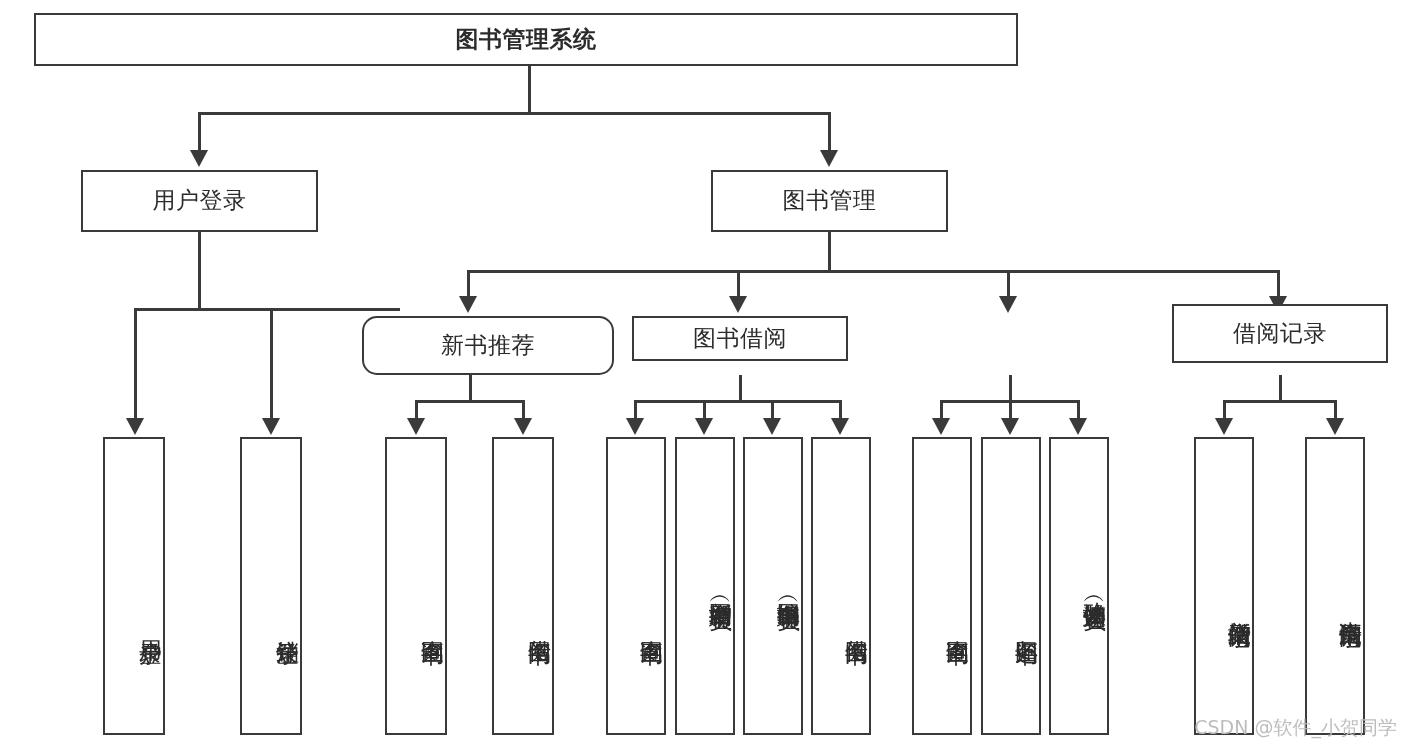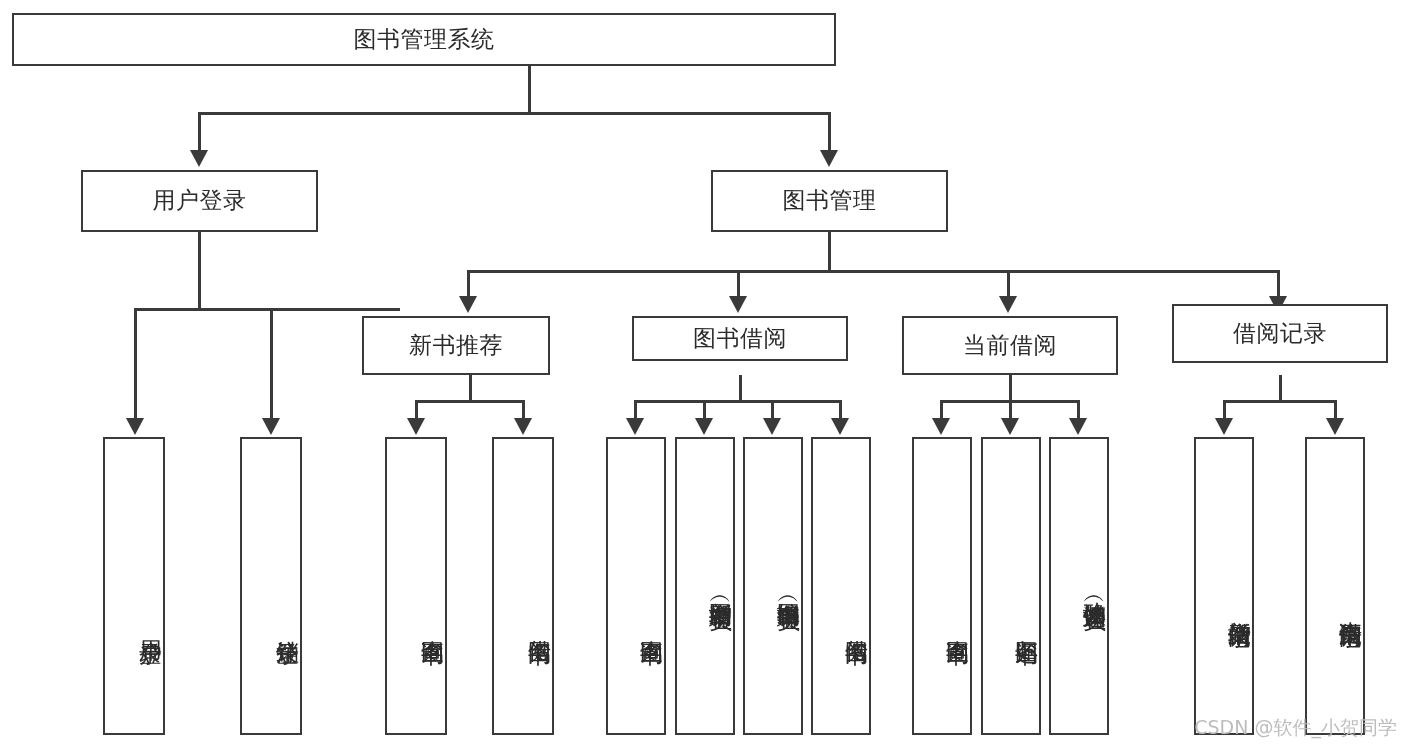--- a/index.html
+++ b/index.html
@@ -77,21 +77,21 @@
     color: #bdbdbd;
     white-space: nowrap;
     font-family: "DejaVu Sans", "Liberation Sans", sans-serif;
   }
 </style>
 </head>
 <body>
 
 <div id="canvas">
 
-  <div class="node horiz" style="left:12px; top:13px; width:824px; height:53px;">
+  <div class="node horiz" style="left:34px; top:13px; width:984px; height:53px;font-weight:bold;">
     <span class="label">图书管理系统</span>
   </div>
 
   <div class="vline" style="left:528px; top:66px; height:46px;"></div>
 
   <div class="hline" style="left:198px; top:112px; width:632px;"></div>
 
   <div class="vline" style="left:198px; top:112px; height:40px;"></div>
   <div class="arrow" style="left:190px; top:150px;"></div>
 
@@ -117,28 +117,25 @@
   <div class="hline" style="left:467px; top:270px; width:812px;"></div>
   <div class="vline" style="left:467px; top:270px; height:28px;"></div>
   <div class="arrow" style="left:459px; top:296px;"></div>
   <div class="vline" style="left:737px; top:270px; height:28px;"></div>
   <div class="arrow" style="left:729px; top:296px;"></div>
   <div class="vline" style="left:1007px; top:270px; height:28px;"></div>
   <div class="arrow" style="left:999px; top:296px;"></div>
   <div class="vline" style="left:1277px; top:270px; height:28px;"></div>
   <div class="arrow" style="left:1269px; top:296px;"></div>
 
-  <div class="node horiz" style="left:362px; top:316px; width:188px; height:59px;">
+  <div class="node horiz" style="left:362px; top:316px; width:252px; height:59px;border-radius:15px;">
     <span class="label">新书推荐</span>
   </div>
   <div class="node horiz" style="left:632px; top:316px; width:216px; height:45px;">
     <span class="label">图书借阅</span>
-  </div>
-  <div class="node horiz" style="left:902px; top:316px; width:216px; height:59px;">
-    <span class="label">当前借阅</span>
   </div>
   <div class="node horiz" style="left:1172px; top:304px; width:216px; height:59px;">
     <span class="label">借阅记录</span>
   </div>
 
   <div class="vline" style="left:469px; top:375px; height:27px;"></div>
   <div class="hline" style="left:415px; top:400px; width:110px;"></div>
   <div class="vline" style="left:415px; top:400px; height:20px;"></div>
   <div class="arrow" style="left:407px; top:418px;"></div>
   <div class="vline" style="left:522px; top:400px; height:20px;"></div>

